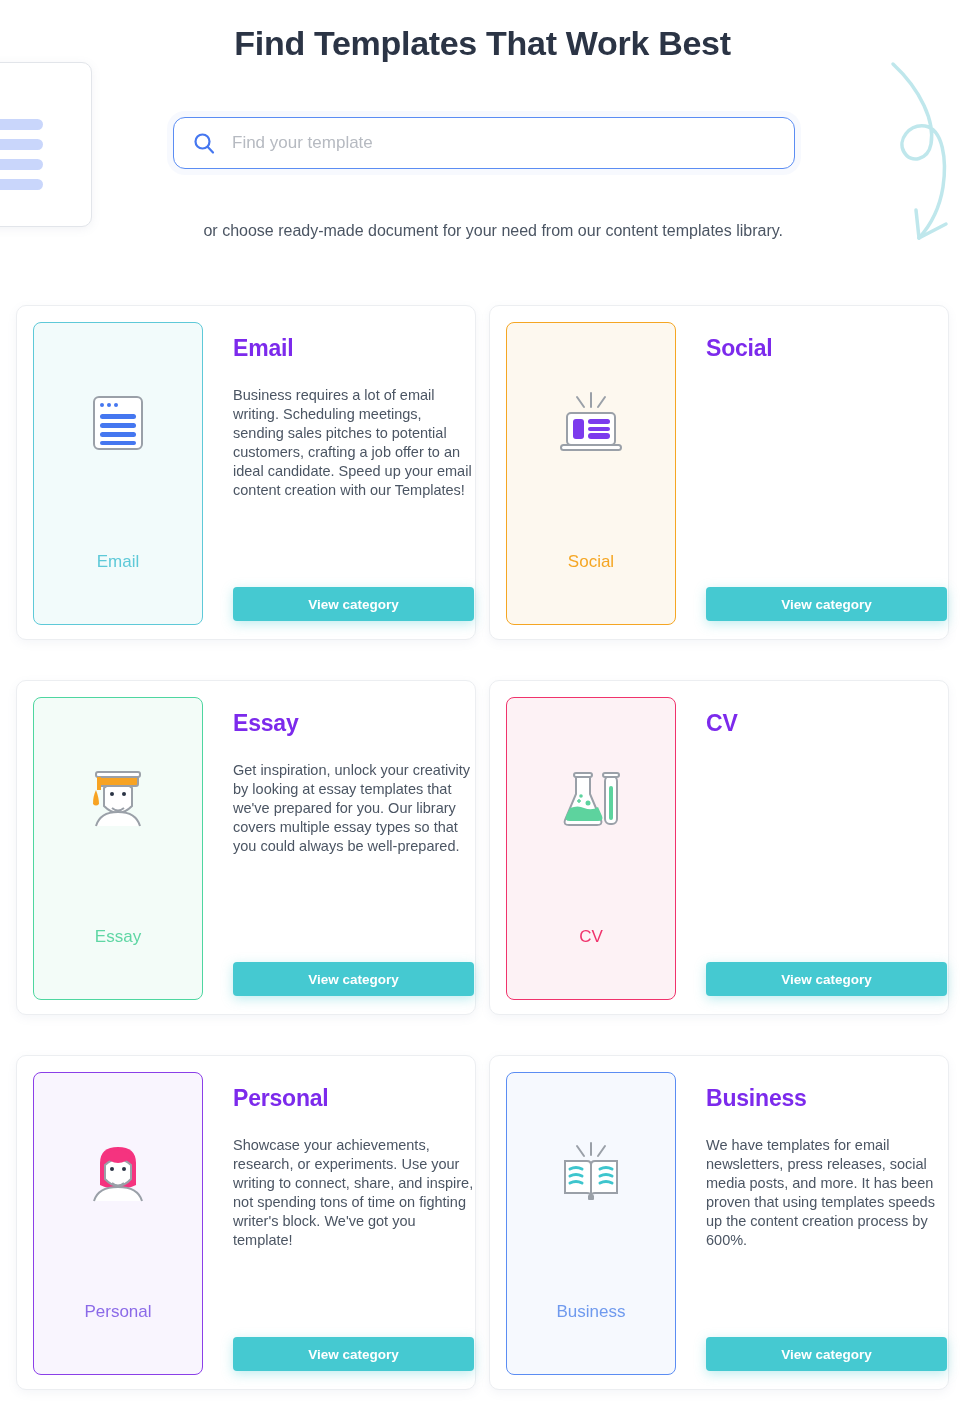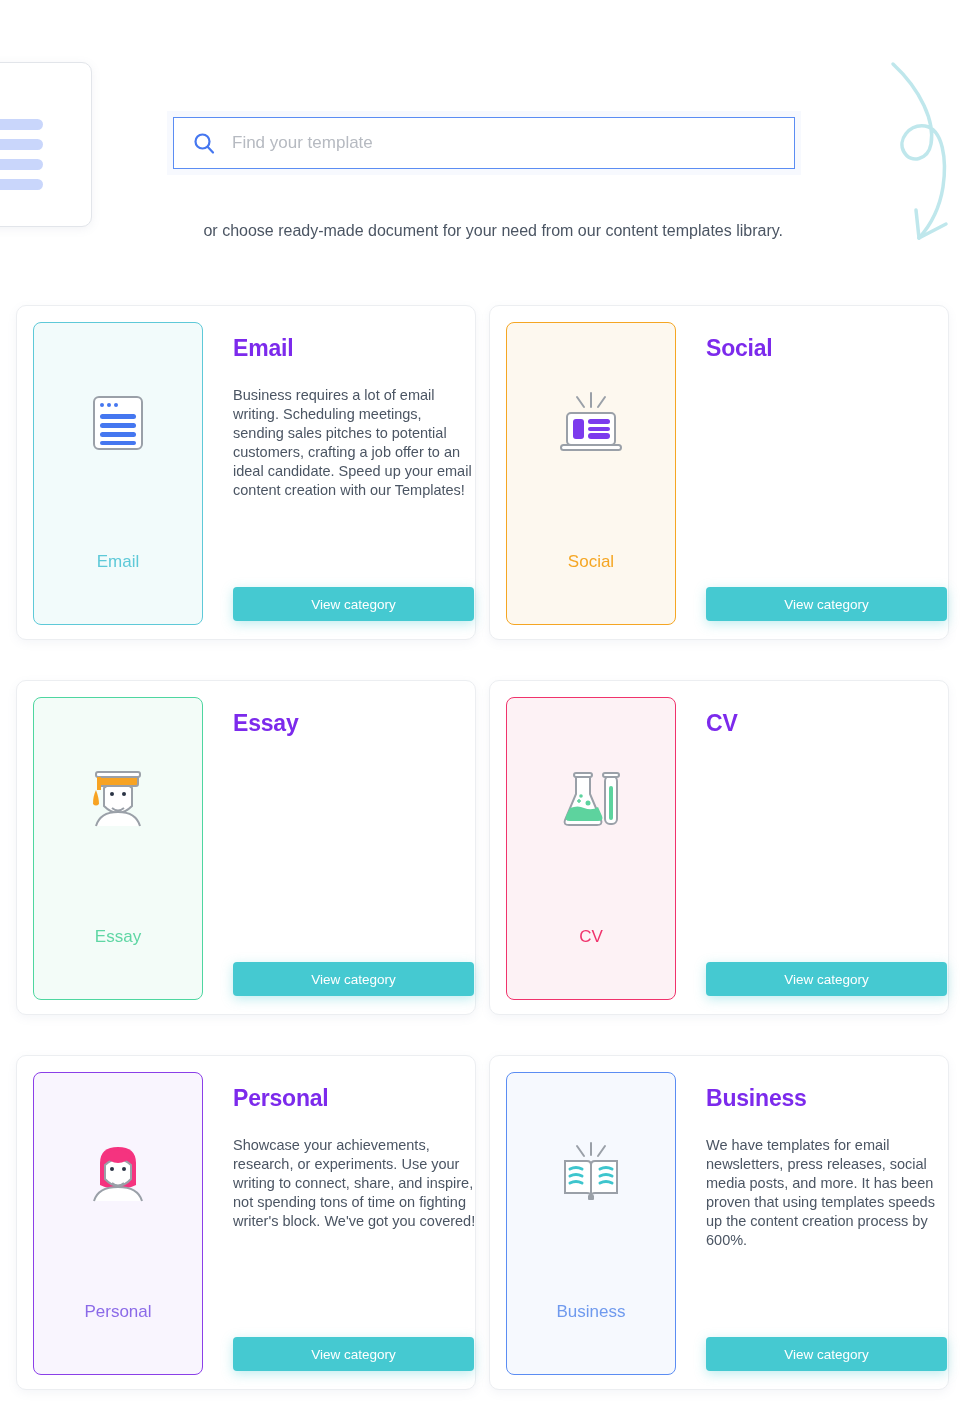--- a/index.html
+++ b/index.html
@@ -62,21 +62,21 @@
     color: #2b3445;
     letter-spacing: -0.3px;
   }
   .search-wrap {
     position: absolute;
     top: 117px;
     left: 173px;
     width: 622px;
     height: 52px;
     border: 1px solid #5b8df3;
-    border-radius: 0;
+    border-radius: 12px;
     background: #fff;
     display: flex;
     align-items: center;
     padding: 0 18px;
     box-shadow: 0 0 0 6px rgba(91,141,243,.05);
   }
   .search-icon { width: 24px; height: 24px; flex: 0 0 auto; margin-right: 16px; }
   .search-input {
     flex: 1;
     border: none;
@@ -166,21 +166,21 @@
     position: absolute;
     bottom: 2px;
     left: 30px;
     width: 241px;
     height: 34px;
     background: #45c9d1;
     border: none;
     border-radius: 4px;
     color: #fff;
     font-size: 13.5px;
-    font-weight: normal;
+    font-weight: bold;
     font-family: "Liberation Sans", sans-serif;
     cursor: pointer;
     box-shadow: 0 3px 12px rgba(69,201,209,.35);
     text-align: center;
   }
 </style>
 </head>
 <body>
 
 <div class="page">
@@ -193,20 +193,21 @@
   </div>
 
   <div class="deco-arrow">
     <svg viewBox="0 0 80 200" width="80" height="200" fill="none">
       <path d="M20 12 C 48 38, 62 70, 58 92 C 55 108, 38 112, 31 100 C 24 88, 36 72, 52 74 C 70 77, 74 108, 70 135 C 66 160, 56 175, 46 186" stroke="#bfe7ec" stroke-width="3.5" stroke-linecap="round"></path>
       <path d="M46 186 L 43 158" stroke="#bfe7ec" stroke-width="3.5" stroke-linecap="round"></path>
       <path d="M46 186 L 73 172" stroke="#bfe7ec" stroke-width="3.5" stroke-linecap="round"></path>
     </svg>
   </div>
 
+  <div class="title">Find Templates That Work Best</div>
 
   <div class="search-wrap">
     <span class="search-icon">
       <svg viewBox="0 0 24 24" width="24" height="24" fill="none">
         <circle cx="10.5" cy="10.5" r="7" stroke="#4577f0" stroke-width="2.2"></circle>
         <line x1="15.6" y1="15.8" x2="21" y2="21.5" stroke="#4577f0" stroke-width="2.2" stroke-linecap="round"></line>
       </svg>
     </span>
     <input class="search-input" type="text" placeholder="Find your template" style="">
   </div>
@@ -273,20 +274,21 @@
             <circle cx="32" cy="34" r="2" fill="#2b3445"></circle>
             <circle cx="44" cy="34" r="2" fill="#2b3445"></circle>
             <path d="M16 66 q4 -14 22 -14 q18 0 22 14" stroke="#9aa0a8" stroke-width="2" fill="#fff"></path>
             <path d="M32 48 q6 5 12 0" stroke="#9aa0a8" stroke-width="2" fill="none"></path>
           </svg>
         </span>
         <span class="thumb-label" style="color:#5fd6a4;">Essay</span>
       </div>
       <div class="body">
         <div class="cat-title">Essay</div>
+        <div class="cat-desc">Get inspiration, unlock your creativity by looking at essay templates that we've prepared for you. Our library covers multiple essay types so that you could always be well-prepared.</div>
         <button class="view-btn">View category</button>
       </div>
     </div>
 
     <div class="card">
       <div class="thumb" style="border-color:#f0336c;background:#fdf2f5;">
         <span class="thumb-icon">
           <svg viewBox="0 0 76 76" width="76" height="76" fill="none">
             <path d="M23 16 h14 v18 l11 26 q2 5 -4 5 h-28 q-6 0 -4 -5 l11 -26 z" stroke="#9aa0a8" stroke-width="2" fill="#fff"></path>
             <path d="M17 48 q8 -3 14 0 q8 3 14 -1 l4 9 q2 5 -4 5 h-28 q-6 0 -4 -5 z" fill="#5dd39e"></path>
@@ -317,21 +319,21 @@
             <circle cx="32" cy="34" r="2" fill="#2b3445"></circle>
             <circle cx="44" cy="34" r="2" fill="#2b3445"></circle>
             <path d="M14 66 q4 -14 24 -14 q20 0 24 14" stroke="#9aa0a8" stroke-width="2" fill="#fff"></path>
             <path d="M32 48 q6 5 12 0" stroke="#9aa0a8" stroke-width="2" fill="none"></path>
           </svg>
         </span>
         <span class="thumb-label" style="color:#8b6ae8;">Personal</span>
       </div>
       <div class="body">
         <div class="cat-title">Personal</div>
-        <div class="cat-desc">Showcase your achievements, research, or experiments. Use your writing to connect, share, and inspire, not spending tons of time on fighting writer's block. We've got you covered!</div>
+        <div class="cat-desc">Showcase your achievements, research, or experiments. Use your writing to connect, share, and inspire, not spending tons of time on fighting writer's block. We've got you template!</div>
         <button class="view-btn">View category</button>
       </div>
     </div>
 
     <div class="card">
       <div class="thumb" style="border-color:#5b8df3;background:#f6f9fe;">
         <span class="thumb-icon">
           <svg viewBox="0 0 76 76" width="76" height="76" fill="none">
             <line x1="38" y1="8" x2="38" y2="20" stroke="#9aa0a8" stroke-width="2" stroke-linecap="round"></line>
             <line x1="24" y1="11" x2="31" y2="21" stroke="#9aa0a8" stroke-width="2" stroke-linecap="round"></line>

